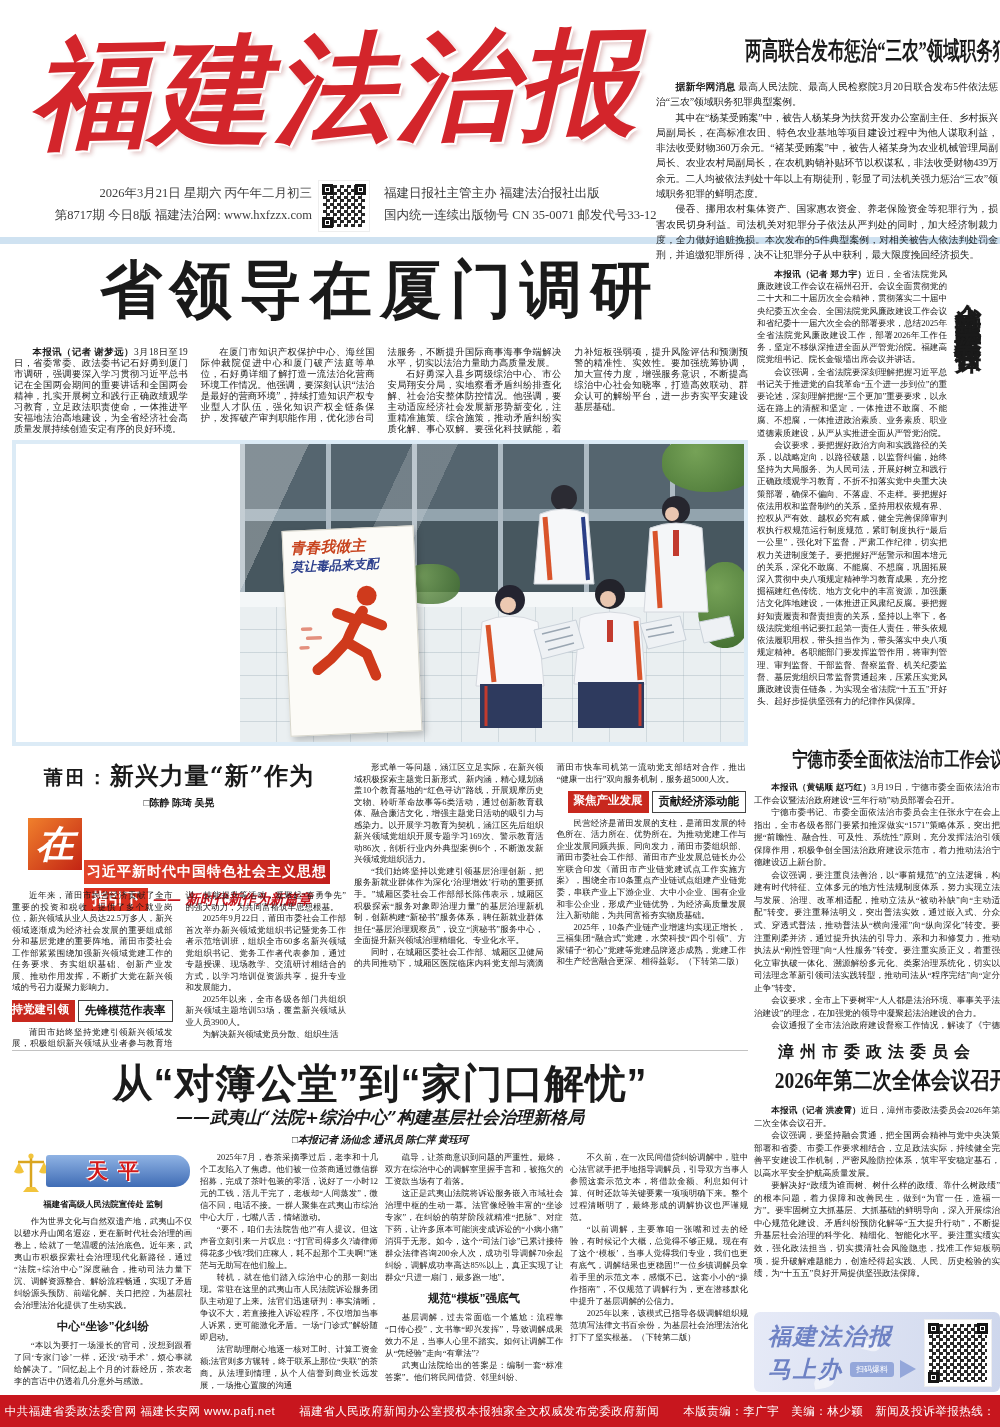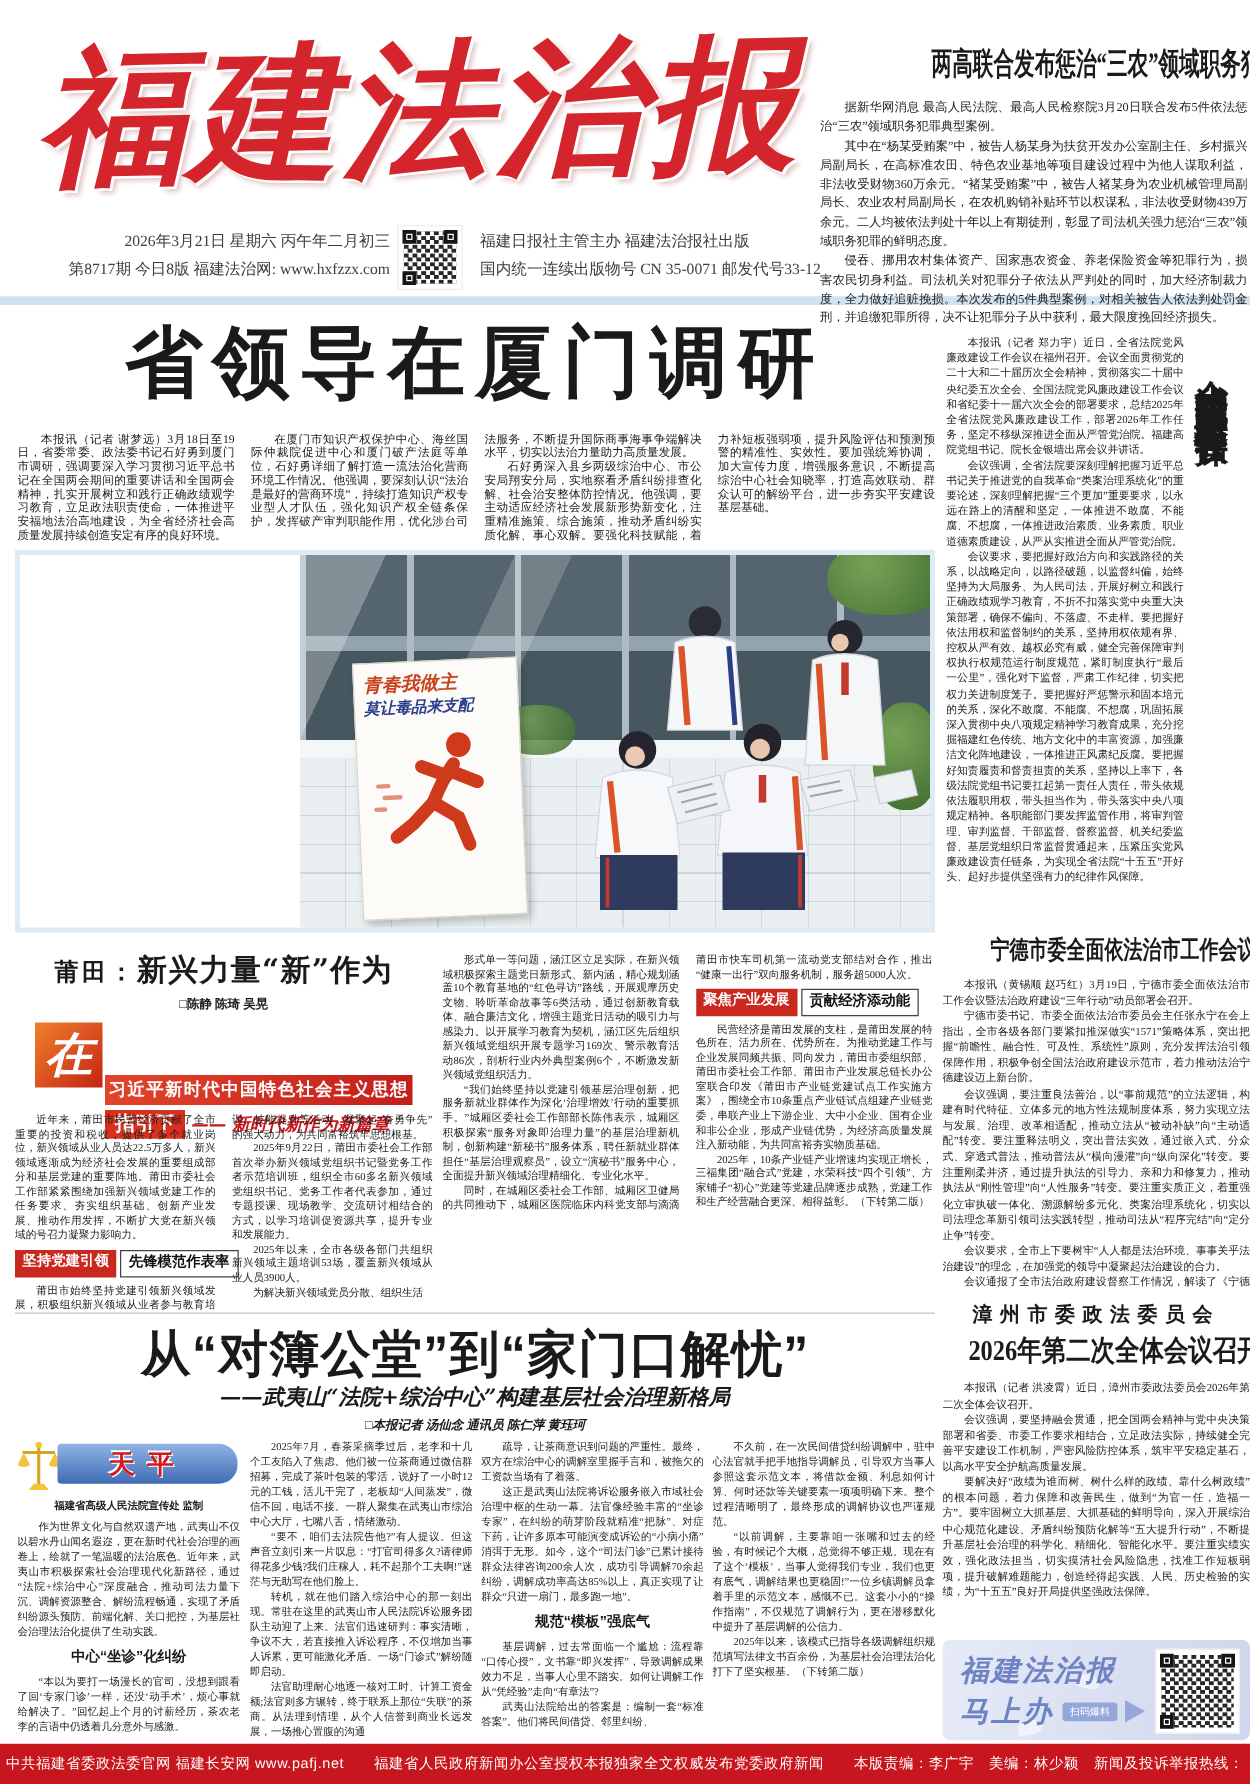--- a/index.html
+++ b/index.html
@@ -1,19 +1,19 @@
 <!DOCTYPE html>
 <html lang="zh"><head>
 <meta charset="utf-8">
 <style>
   html,body{margin:0;padding:0;background:#e9e9e9;}
   .page{position:relative;width:1000px;height:1427px;margin:0 auto;background:#fff;overflow:hidden;
         font-family:"Liberation Serif","DejaVu Serif",serif;color:#1a1a1a;}
   .para{margin:0;text-indent:2em;}
-  .para b{font-weight:400;margin-top:30px;}
+  .para b{font-weight:700;margin-top:30px;}
   
   .mast-title{position:absolute;left:30px;top:14px;width:630px;font-size:118px;line-height:1.25;
       font-weight:900;font-style:italic;color:#d3252b;font-family:"DejaVu Serif",serif;
       letter-spacing:4px;transform:rotate(-1.2deg);white-space:nowrap;
       text-shadow:2px 2px 0 #fff,4px 4px 4px rgba(140,20,20,.25);}
   .mast-info{font-size:12.5px;color:#3c3c3c;line-height:1.75;font-family:"Liberation Serif",serif;}
   .mast-left{position:absolute;left:30px;top:183px;width:282px;text-align:right;}
   .mast-right{position:absolute;left:384px;top:183px;text-align:left;}
   .qr{background:#fff;border:1px solid #eee;}
   .qr1{position:absolute;left:318px;top:180px;width:50px;height:50px;}
@@ -71,21 +71,21 @@
       font-style:italic;display:flex;align-items:center;justify-content:center;font-family:"DejaVu Serif",serif;}
   .pb-right{flex:1;display:flex;flex-direction:column;margin-left:2px;}
   .pb-top{background:linear-gradient(90deg,#e2442a,#c21f1c);color:#fff;font-weight:900;font-size:14px;
       text-align:center;padding:3px 0;letter-spacing:1px;white-space:nowrap;margin-top:42px;}
   .pb-bot{display:flex;align-items:center;gap:5px;padding-top:4px;}
   .pb-tab{background:#d8301f;color:#fff;font-size:16px;font-weight:700;padding:1px 8px;}
   .pb-slogan{color:#c8161e;font-weight:900;font-style:italic;font-size:14px;font-family:"DejaVu Serif",serif;white-space:nowrap;}
   .pt-flow{column-count:2;column-gap:13px;height:164px;overflow:hidden;font-size:8.5px;line-height:1.36;text-align:justify;margin-top:20px;}
   .pt-right{position:absolute;left:354px;top:762px;width:392px;height:284px;column-count:2;column-gap:13px;
       font-size:8.5px;line-height:1.36;text-align:justify;overflow:hidden;}
-  .shp{display:flex;margin:6px 0 5px;break-inside:avoid;}
+  .shp{display:flex;margin:6px 0 5px;break-inside:avoid;justify-content:flex-end;}
   .shp .r{background:#c8281e;color:#fff;font-weight:800;font-size:11.5px;padding:2px 6px;white-space:nowrap;font-family:"Liberation Sans",sans-serif;}
   .shp .k{border:1px solid #444;color:#111;font-weight:800;font-size:11.5px;padding:2px 6px;white-space:nowrap;margin-left:3px;font-family:"Liberation Sans",sans-serif;}
   .hr1{position:absolute;left:12px;top:1050px;width:736px;height:1px;background:#c2c2c2;}
   
   .ningde{position:absolute;left:754px;top:746px;width:246px;}
   .nd-title{text-align:center;white-space:nowrap;}
   .nd-title span{display:inline-block;font-size:20px;font-weight:900;transform:scaleX(.76);transform-origin:center;}
   .nd-body{margin-top:8px;font-size:8.6px;line-height:1.46;text-align:justify;height:250px;overflow:hidden;}
   .zz{position:absolute;left:754px;top:1042px;width:246px;}
   .zz-t1{text-align:center;font-size:16px;font-weight:700;letter-spacing:6px;font-family:"DejaVu Serif",serif;}
@@ -230,21 +230,21 @@
             <path d="M232 158 l26 -5 M234 165 l26 -5"></path>
           </g>
         </svg>
       </div>
     </div>
   </div>
 
   <div class="court-body">
     <p class="para"><b>本报讯（记者 郑力宇）</b><span>近日，全省法院党风廉政建设工作会议在福州召开。会议全面贯彻党的二十大和二十届历次全会精神，贯彻落实二十届中央纪委五次全会、全国法院党风廉政建设工作会议和省纪委十一届六次全会的部署要求，总结2025年全省法院党风廉政建设工作，部署2026年工作任务，坚定不移纵深推进全面从严管党治院。福建高院党组书记、院长金银墙出席会议并讲话。</span></p>
     <div>
-        <p class="para">会议强调，全省法院要深刻理解把握习近平总书记关于推进党的自我革命“类案治理系统化”的重要论述，深刻理解把握“三个更加”重要要求，以永远在路上的清醒和坚定，一体推进不敢腐、不能腐、不想腐，一体推进政治素质、业务素质、职业道德素质建设，从严从实推进全面从严管党治院。</p>
+        <p class="para">会议强调，全省法院要深刻理解把握习近平总书记关于推进党的自我革命“五个进一步到位”的重要论述，深刻理解把握“三个更加”重要要求，以永远在路上的清醒和坚定，一体推进不敢腐、不能腐、不想腐，一体推进政治素质、业务素质、职业道德素质建设，从严从实推进全面从严管党治院。</p>
         <p class="para">会议要求，要把握好政治方向和实践路径的关系，以战略定向，以路径破题，以监督纠偏，始终坚持为大局服务、为人民司法，开展好树立和践行正确政绩观学习教育，不折不扣落实党中央重大决策部署，确保不偏向、不落虚、不走样。要把握好依法用权和监督制约的关系，坚持用权依规有界、控权从严有效、越权必究有威，健全完善保障审判权执行权规范运行制度规范，紧盯制度执行“最后一公里”，强化对下监督，严肃工作纪律，切实把权力关进制度笼子。要把握好严惩警示和固本培元的关系，深化不敢腐、不能腐、不想腐，巩固拓展深入贯彻中央八项规定精神学习教育成果，充分挖掘福建红色传统、地方文化中的丰富资源，加强廉洁文化阵地建设，一体推进正风肃纪反腐。要把握好知责履责和督责担责的关系，坚持以上率下，各级法院党组书记要扛起第一责任人责任，带头依规依法履职用权，带头担当作为，带头落实中央八项规定精神。各职能部门要发挥监管作用，将审判管理、审判监督、干部监督、督察监督、机关纪委监督、基层党组织日常监督贯通起来，压紧压实党风廉政建设责任链条，为实现全省法院“十五五”开好头、起好步提供坚强有力的纪律作风保障。</p>
       </div>
   </div>
   <div class="court-vtitle">全省法院党风廉政建设工作会议召开</div>
 
   <div class="pt-left">
     <div class="pt-title">
       <span class="pfx">莆田：</span><span class="main">新兴力量“新”作为</span>
     </div>
     <div class="pt-byline">□陈静 陈琦 吴晃</div>

